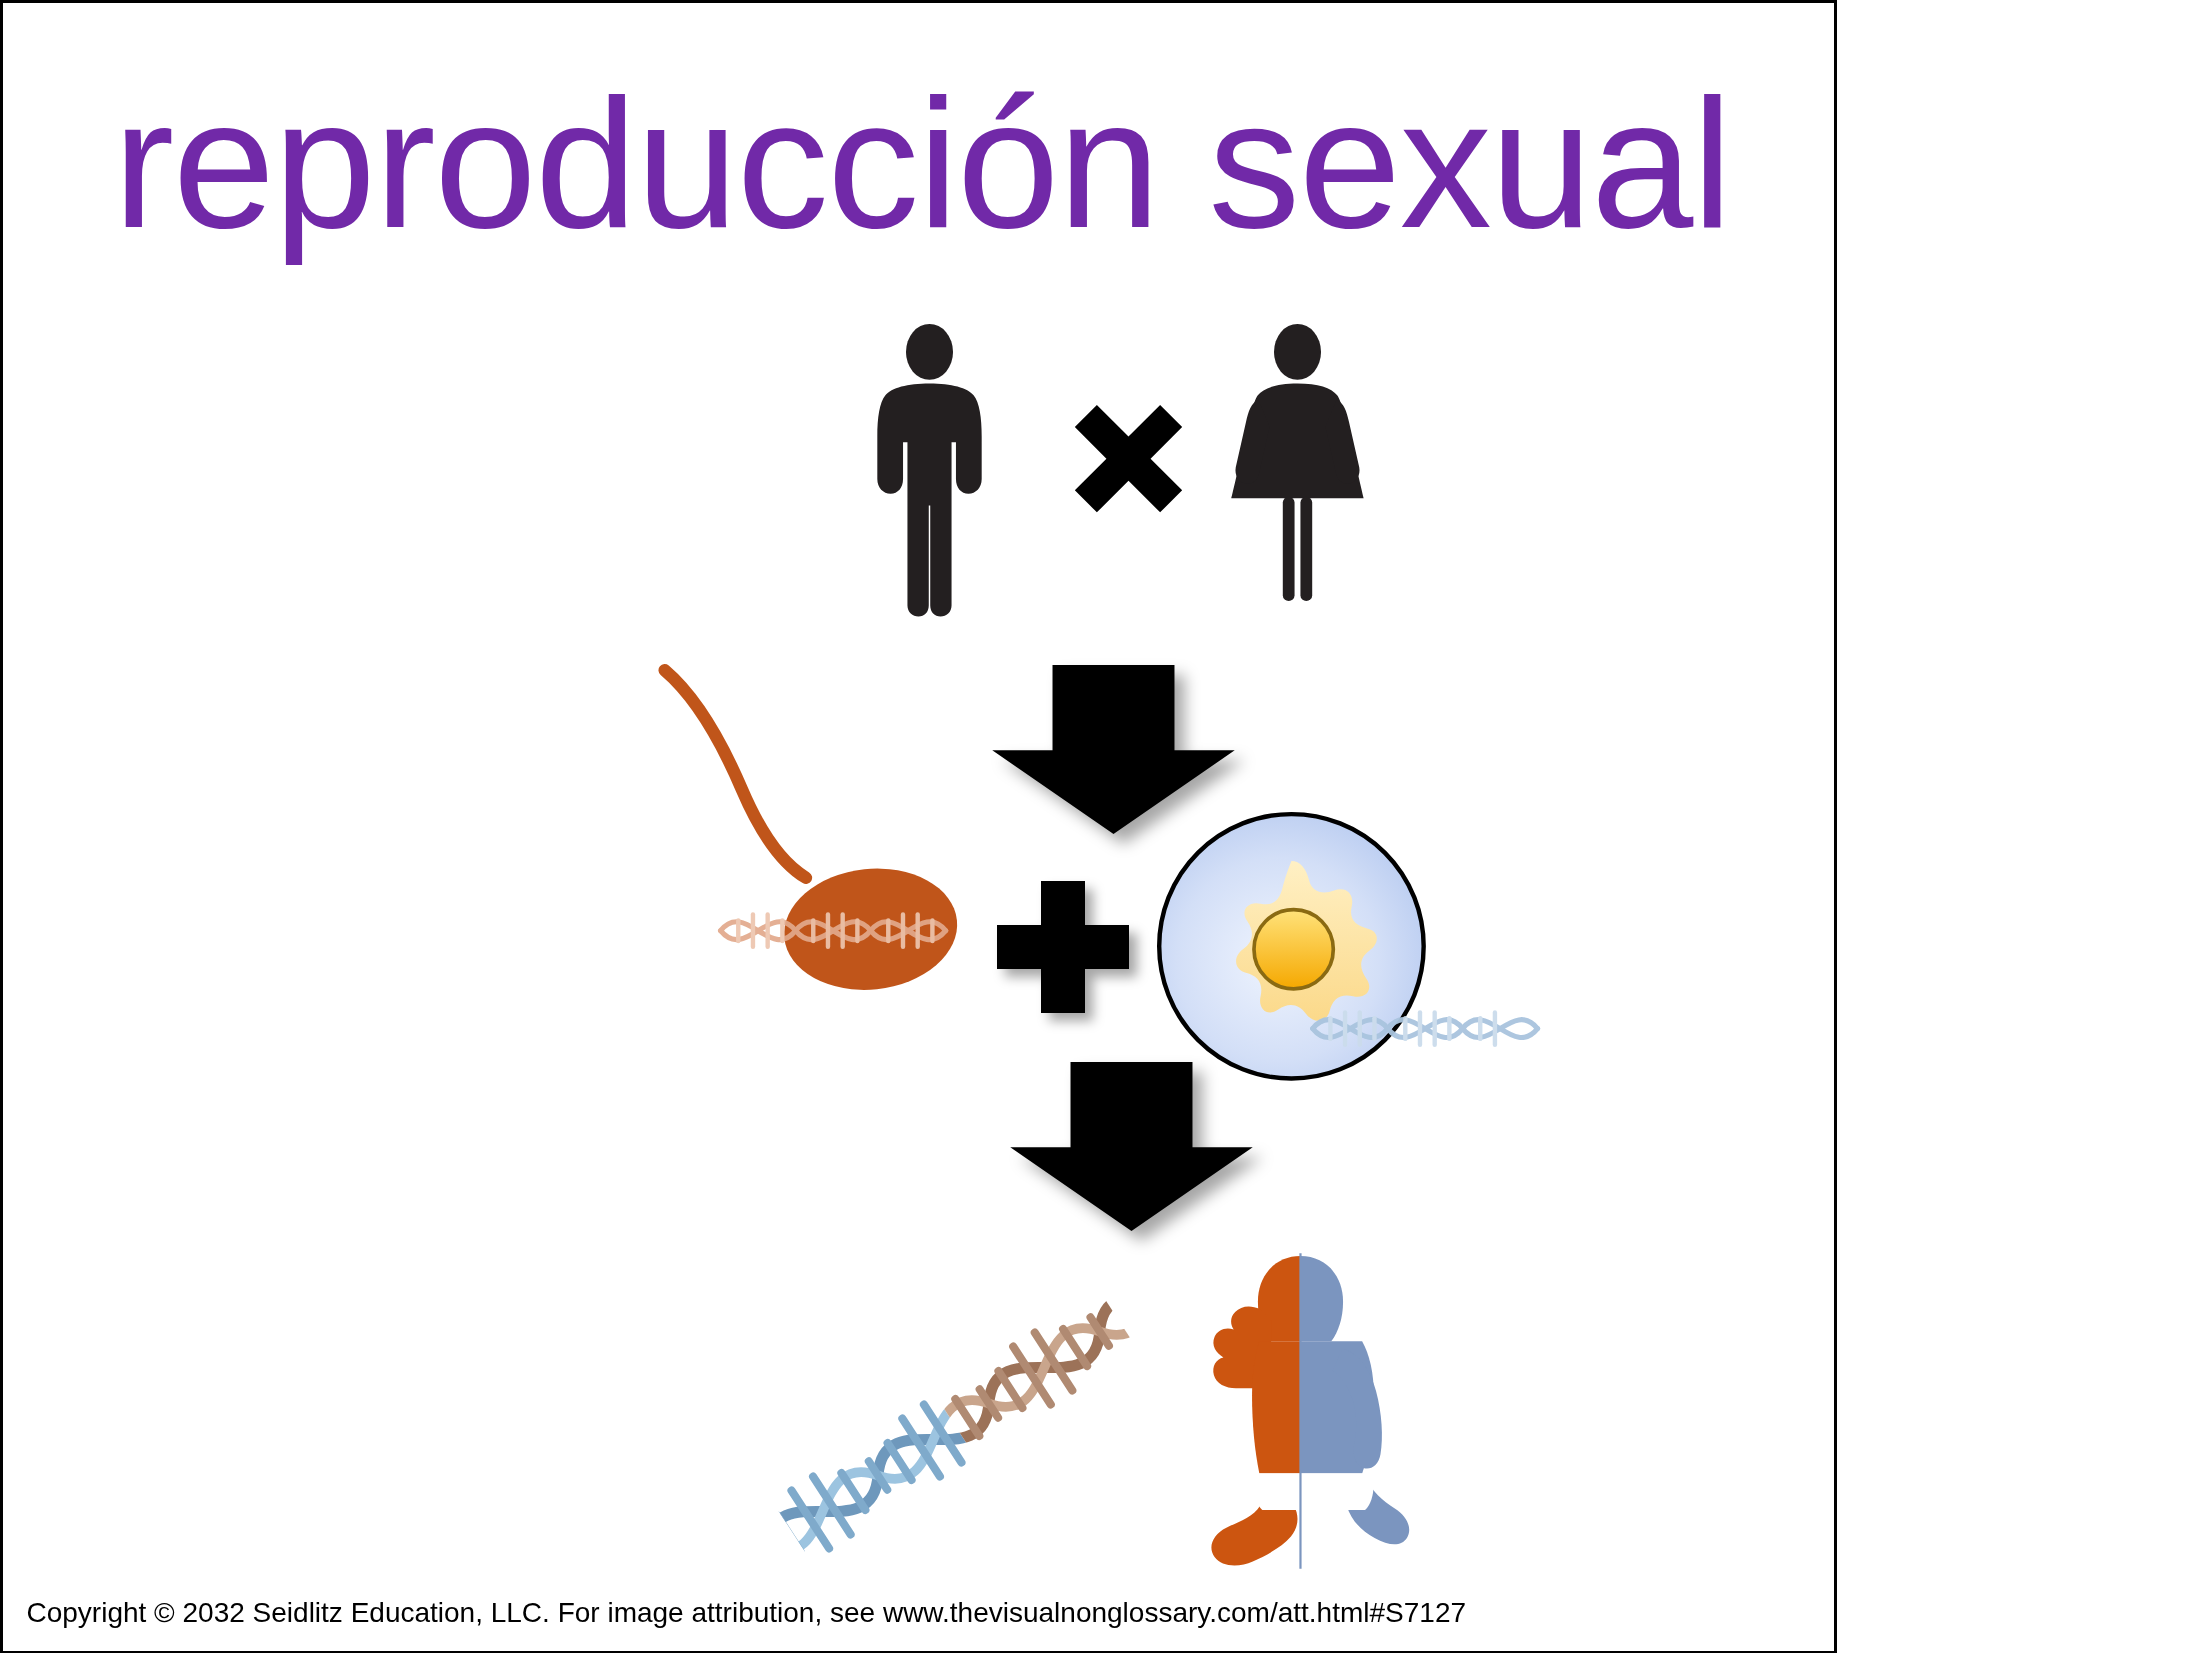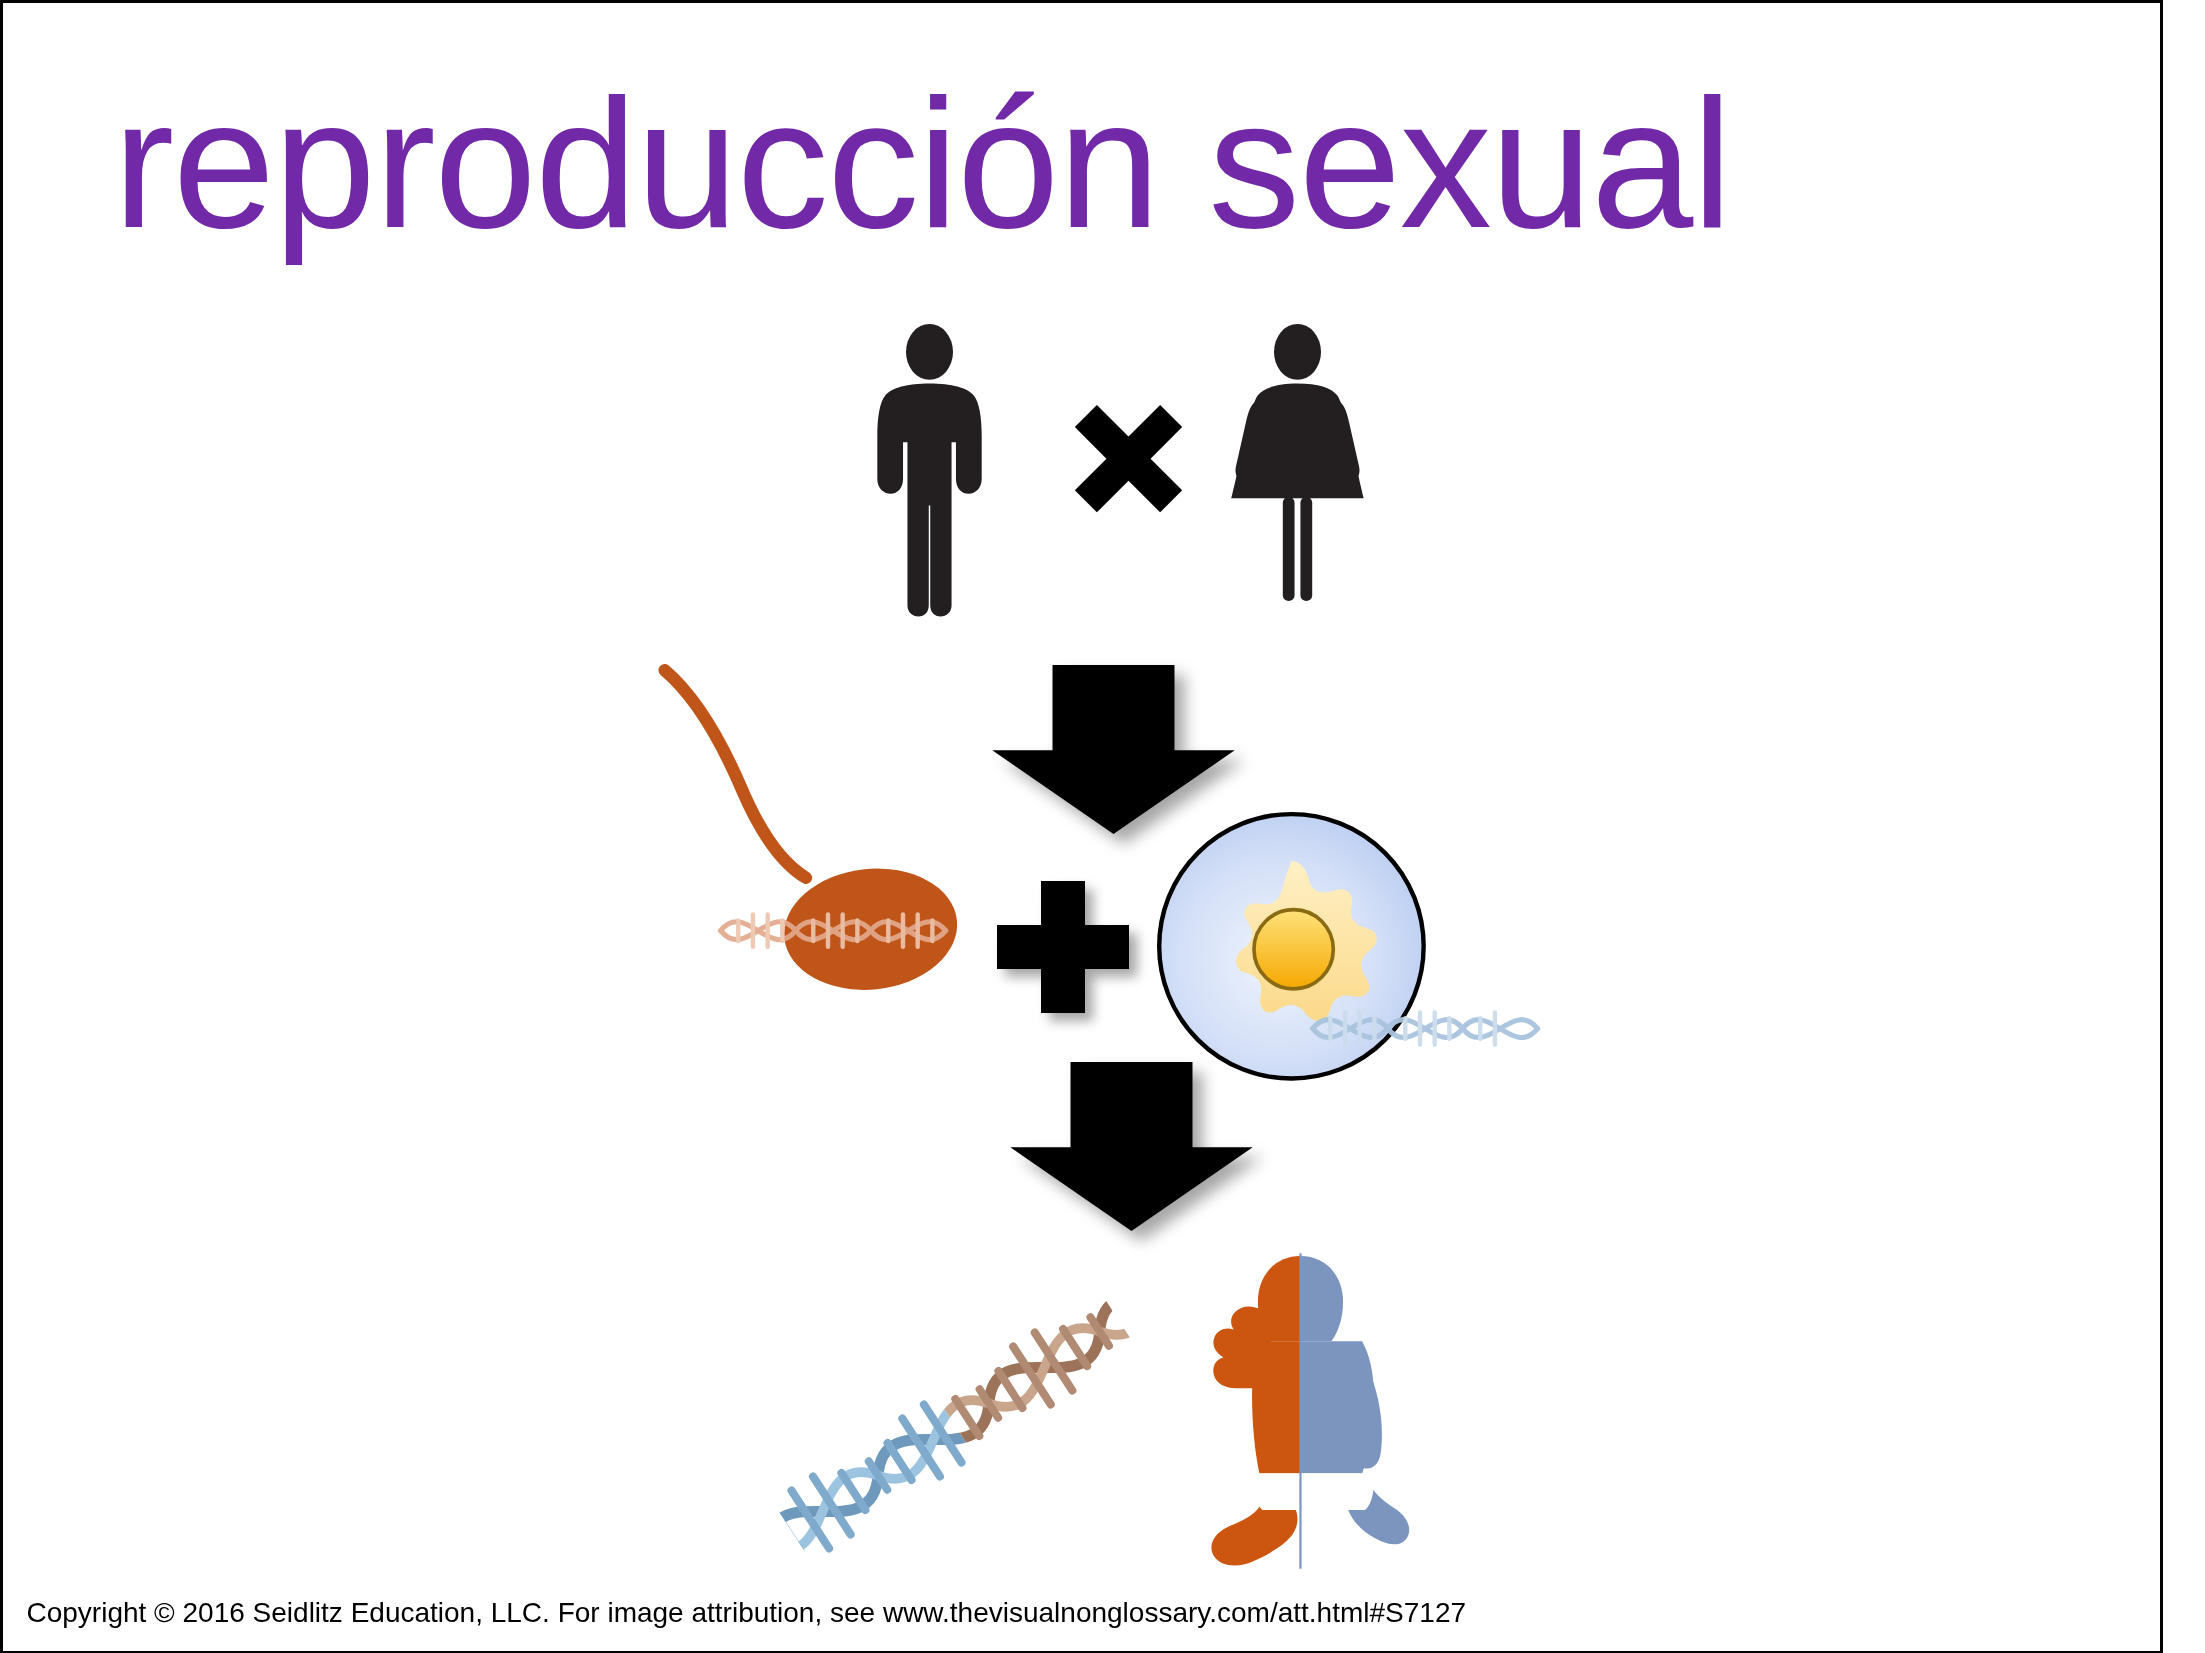--- a/index.html
+++ b/index.html
@@ -6,21 +6,21 @@
     margin: 0;
     padding: 0;
     background: #ffffff;
   }
   body {
     font-family: "Liberation Sans", sans-serif;
   }
 
   #slide {
     position: relative;
-    width: 2163px;
+    width: 1837px;
     height: 1654px;
     background: #ffffff;
     border: 3.7px solid #000000;
     box-sizing: border-box;
     overflow: hidden;
   }
 
   
   #title {
     position: absolute;
@@ -424,16 +424,16 @@
       <g clip-path="url(#babyRight)" fill="#7B95BF">
         <use href="#babyShape"></use>
       </g>
 
       <path d="M143 300 l160 0 c4 22 0 40 -10 50 l-140 0 c-10 -10 -14 -28 -10 -50 z" fill="#ffffff"></path>
 
       <line x1="205" y1="0" x2="205" y2="430" stroke="#7B95BF" stroke-width="3"></line>
     </svg>
   </div>
 
-  <div id="footer">Copyright © 2016 Seidlitz Education, LLC.  For image attribution, see www.thevisualnonglossary.com/att.html#S7127</div>
+  <div id="footer">Copyright © 2032 Seidlitz Education, LLC.  For image attribution, see www.thevisualnonglossary.com/att.html#S7127</div>
 
 </div>
 
 
 </body></html>

